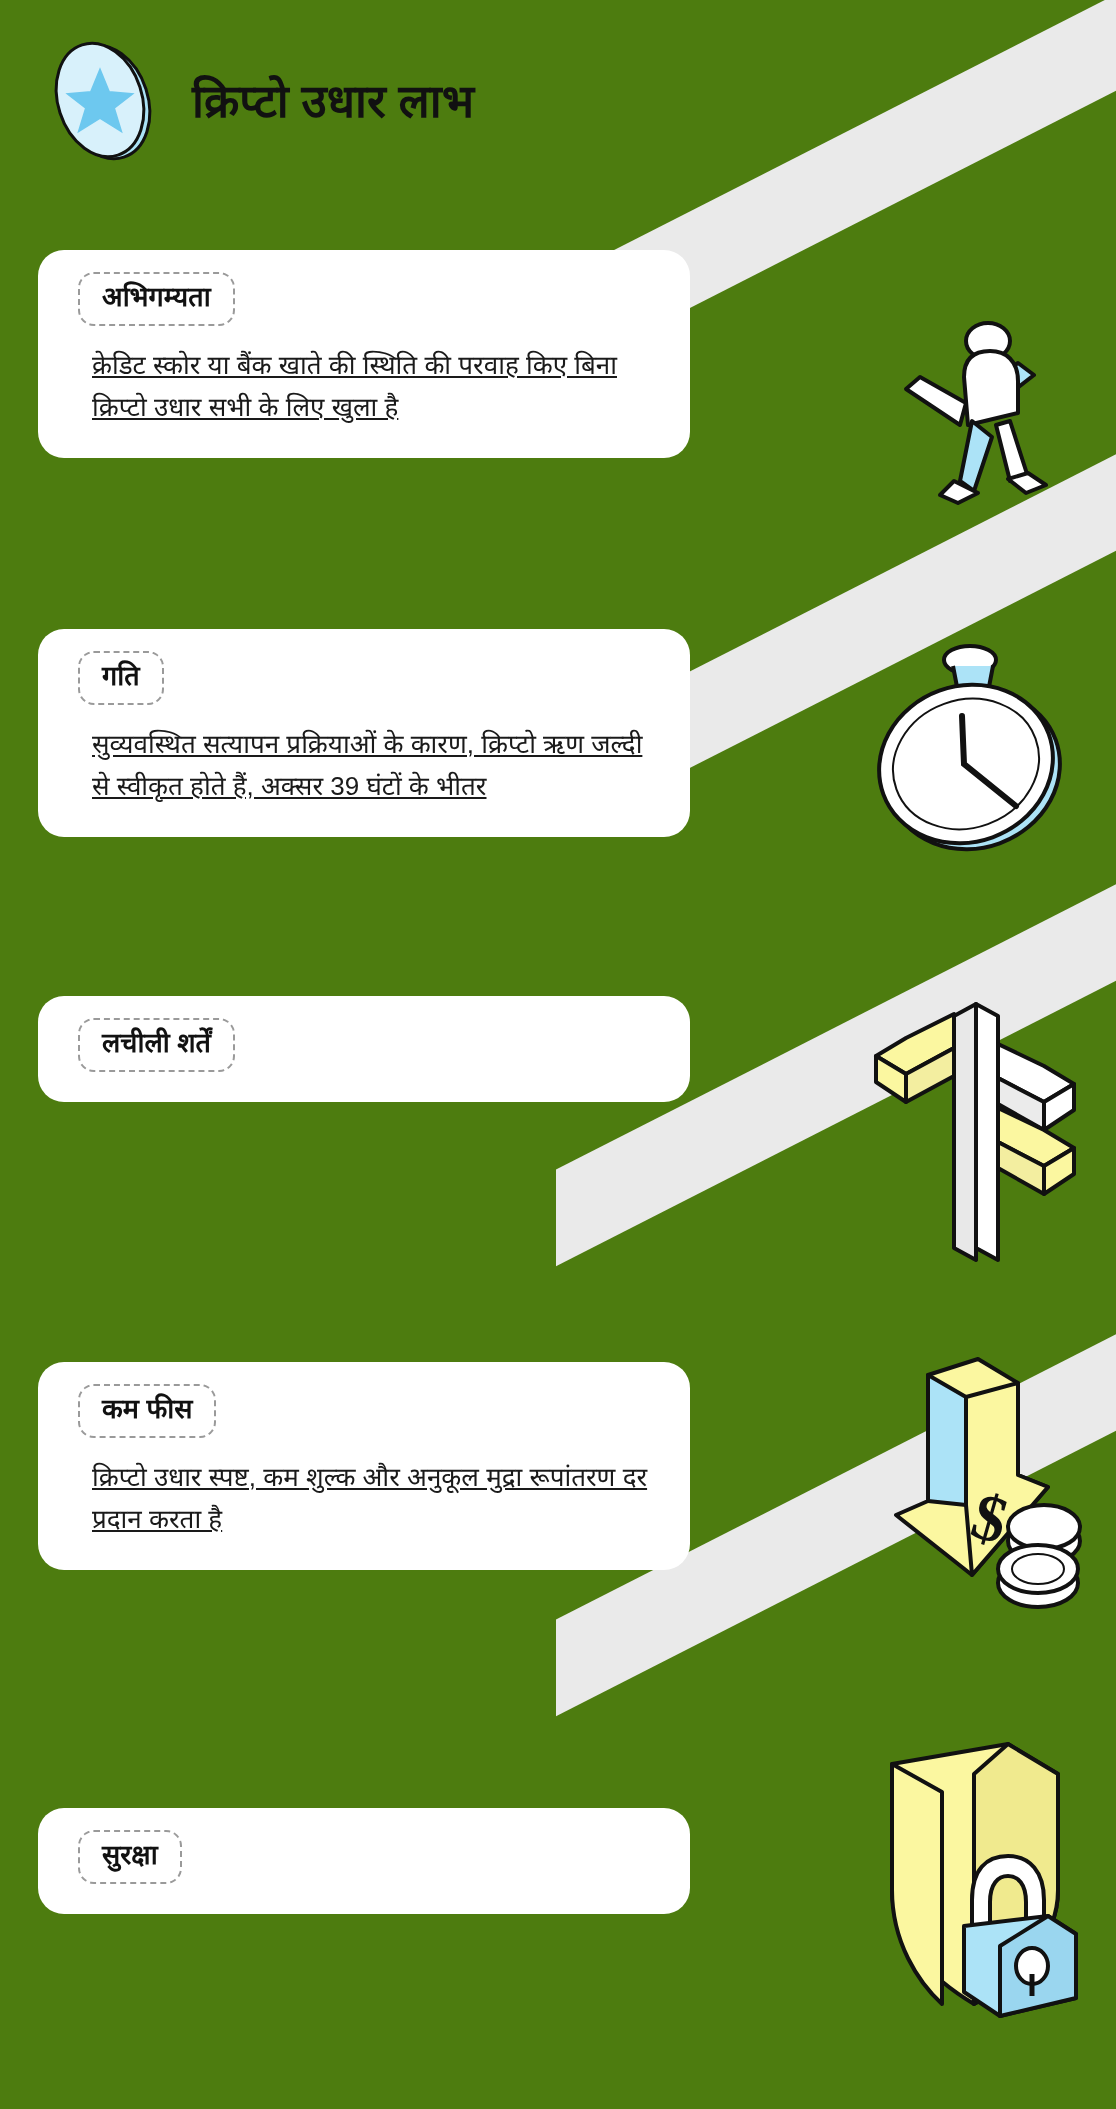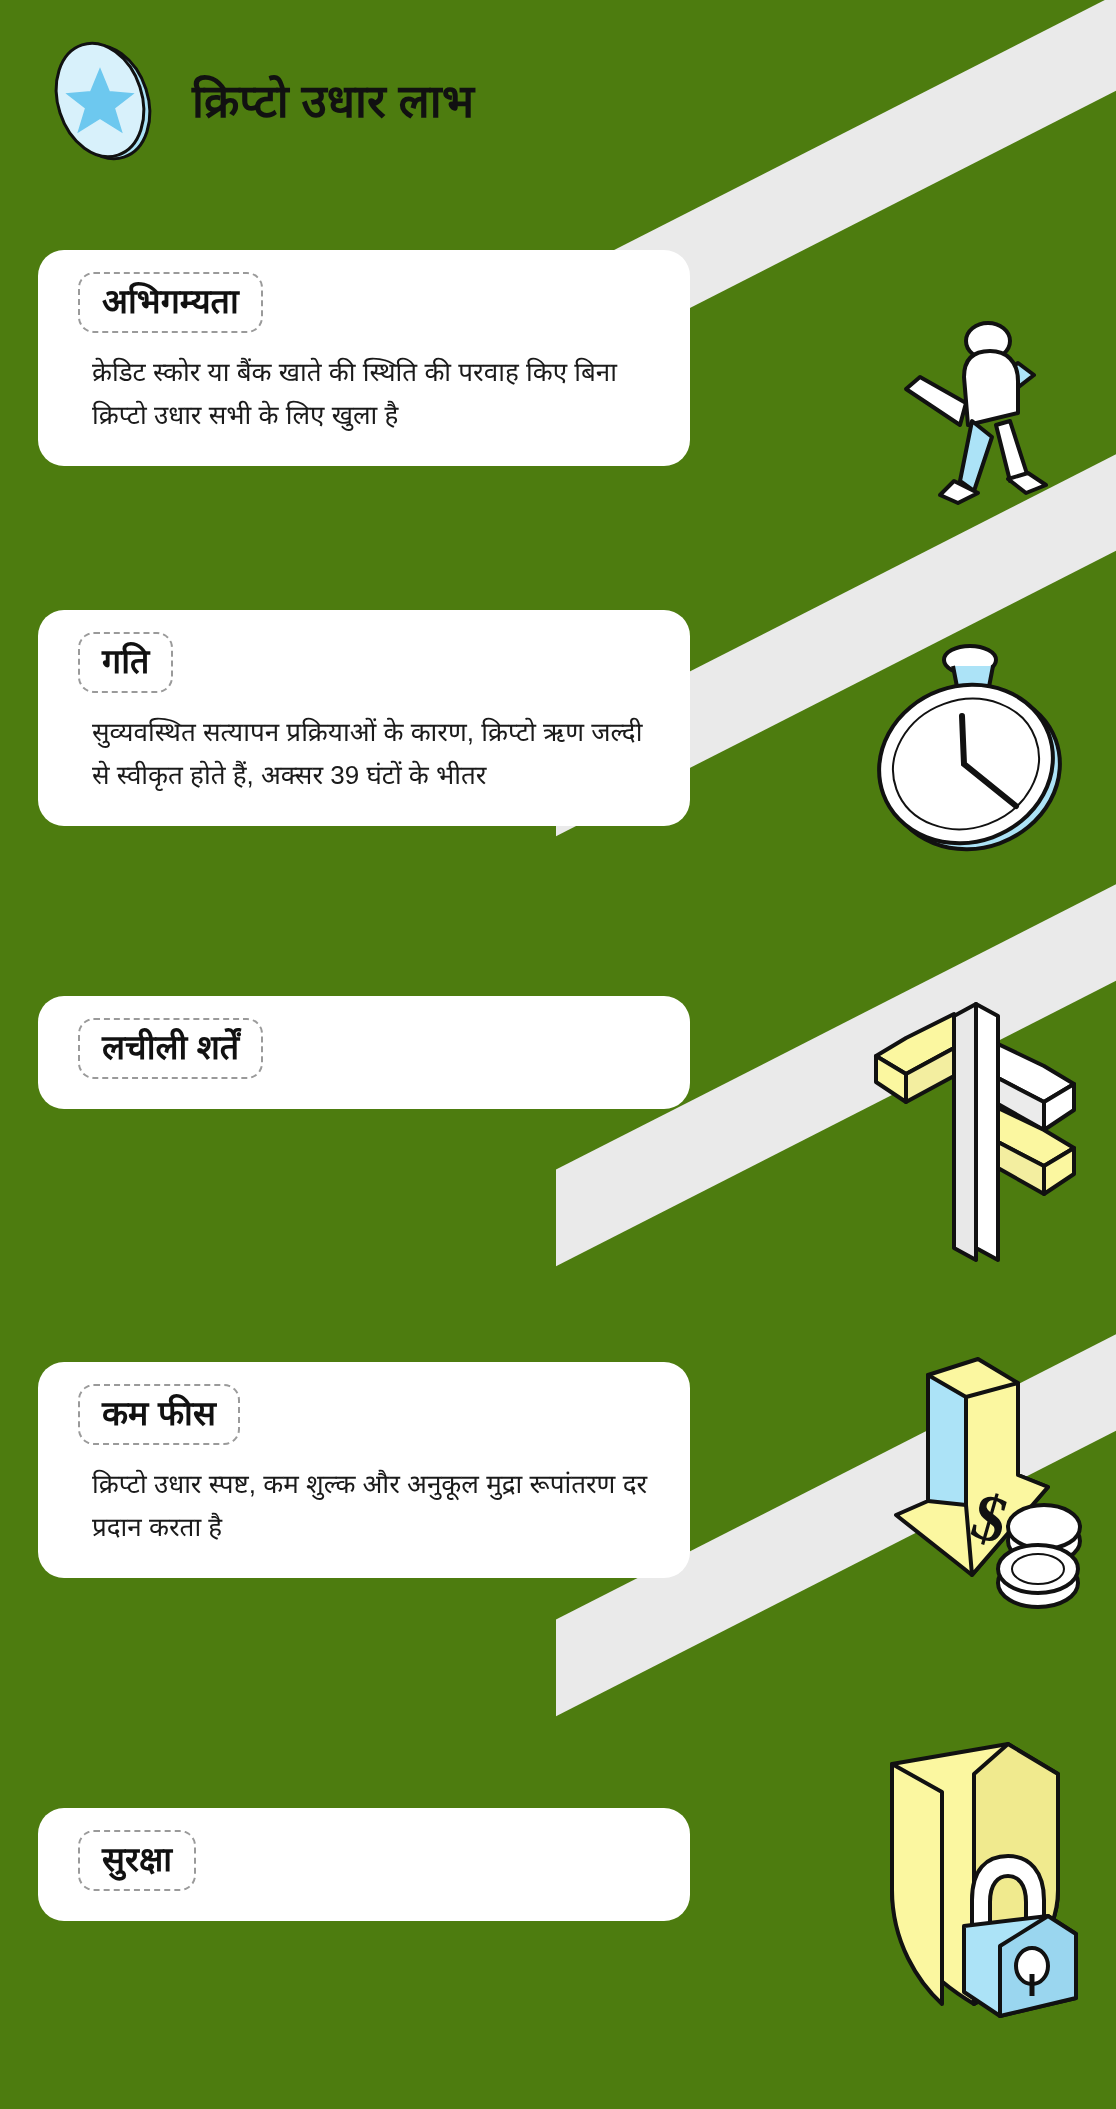--- a/index.html
+++ b/index.html
@@ -79,33 +79,34 @@
     background: #ffffff;
     border-radius: 26px;
     box-sizing: border-box;
     padding: 22px 28px 30px 28px;
   }
   .tag {
     display: inline-block;
     border: 2px dashed #9a9a9a;
     border-radius: 16px;
     padding: 9px 22px 11px 22px;
-    font-size: 34px;
+    font-size: 27px;
     font-weight: bold;
     color: #111;
     line-height: 1.1;
     background: #fff;
     margin-left: 12px;
   }
   .desc {
     margin: 18px 0 0 26px;
     font-size: 26px;
     line-height: 1.62;
     color: #1a1a1a;
     max-width: 570px;
+    text-decoration: underline;
   }
 
   .art {
     position: absolute;
     right: 28px;
   }
 
   svg { display: block; }
 </style>
 </head>
@@ -146,21 +147,21 @@
           <path d="M104 136 L92 196 L106 206 L124 152 Z" fill="#ace3f7"></path>
           <path d="M128 140 L142 196 L160 192 L142 136 Z" fill="#ffffff"></path>
           <path d="M86 196 L72 210 L90 218 L110 208 Z" fill="#ffffff"></path>
           <path d="M140 194 L158 208 L178 200 L160 188 Z" fill="#ffffff"></path>
         </g>
       </svg>
     </div>
   </div>
 
   <div class="row" style="top:0;">
-    <div class="card" style="top:610px;">
+    <div class="card" style="top:629px;">
       <div class="tag">गति</div>
       <div class="desc">सुव्यवस्थित सत्यापन प्रक्रियाओं के कारण, क्रिप्टो ऋण जल्दी से स्वीकृत होते हैं, अक्सर 39 घंटों के भीतर</div>
     </div>
     <div class="art" style="top:620px;">
       <svg width="230" height="250" viewBox="0 0 230 250">
         <g stroke="#111" stroke-width="4" stroke-linejoin="round">
           <ellipse cx="112" cy="40" rx="26" ry="14" fill="#ffffff"></ellipse>
           <path d="M95 46 L100 72 L130 72 L135 46" fill="#ace3f7"></path>
           <ellipse cx="115" cy="150" rx="88" ry="78" fill="#ace3f7" transform="rotate(-20 115 150)"></ellipse>
           <ellipse cx="108" cy="144" rx="88" ry="78" fill="#ffffff" transform="rotate(-20 108 144)"></ellipse>

